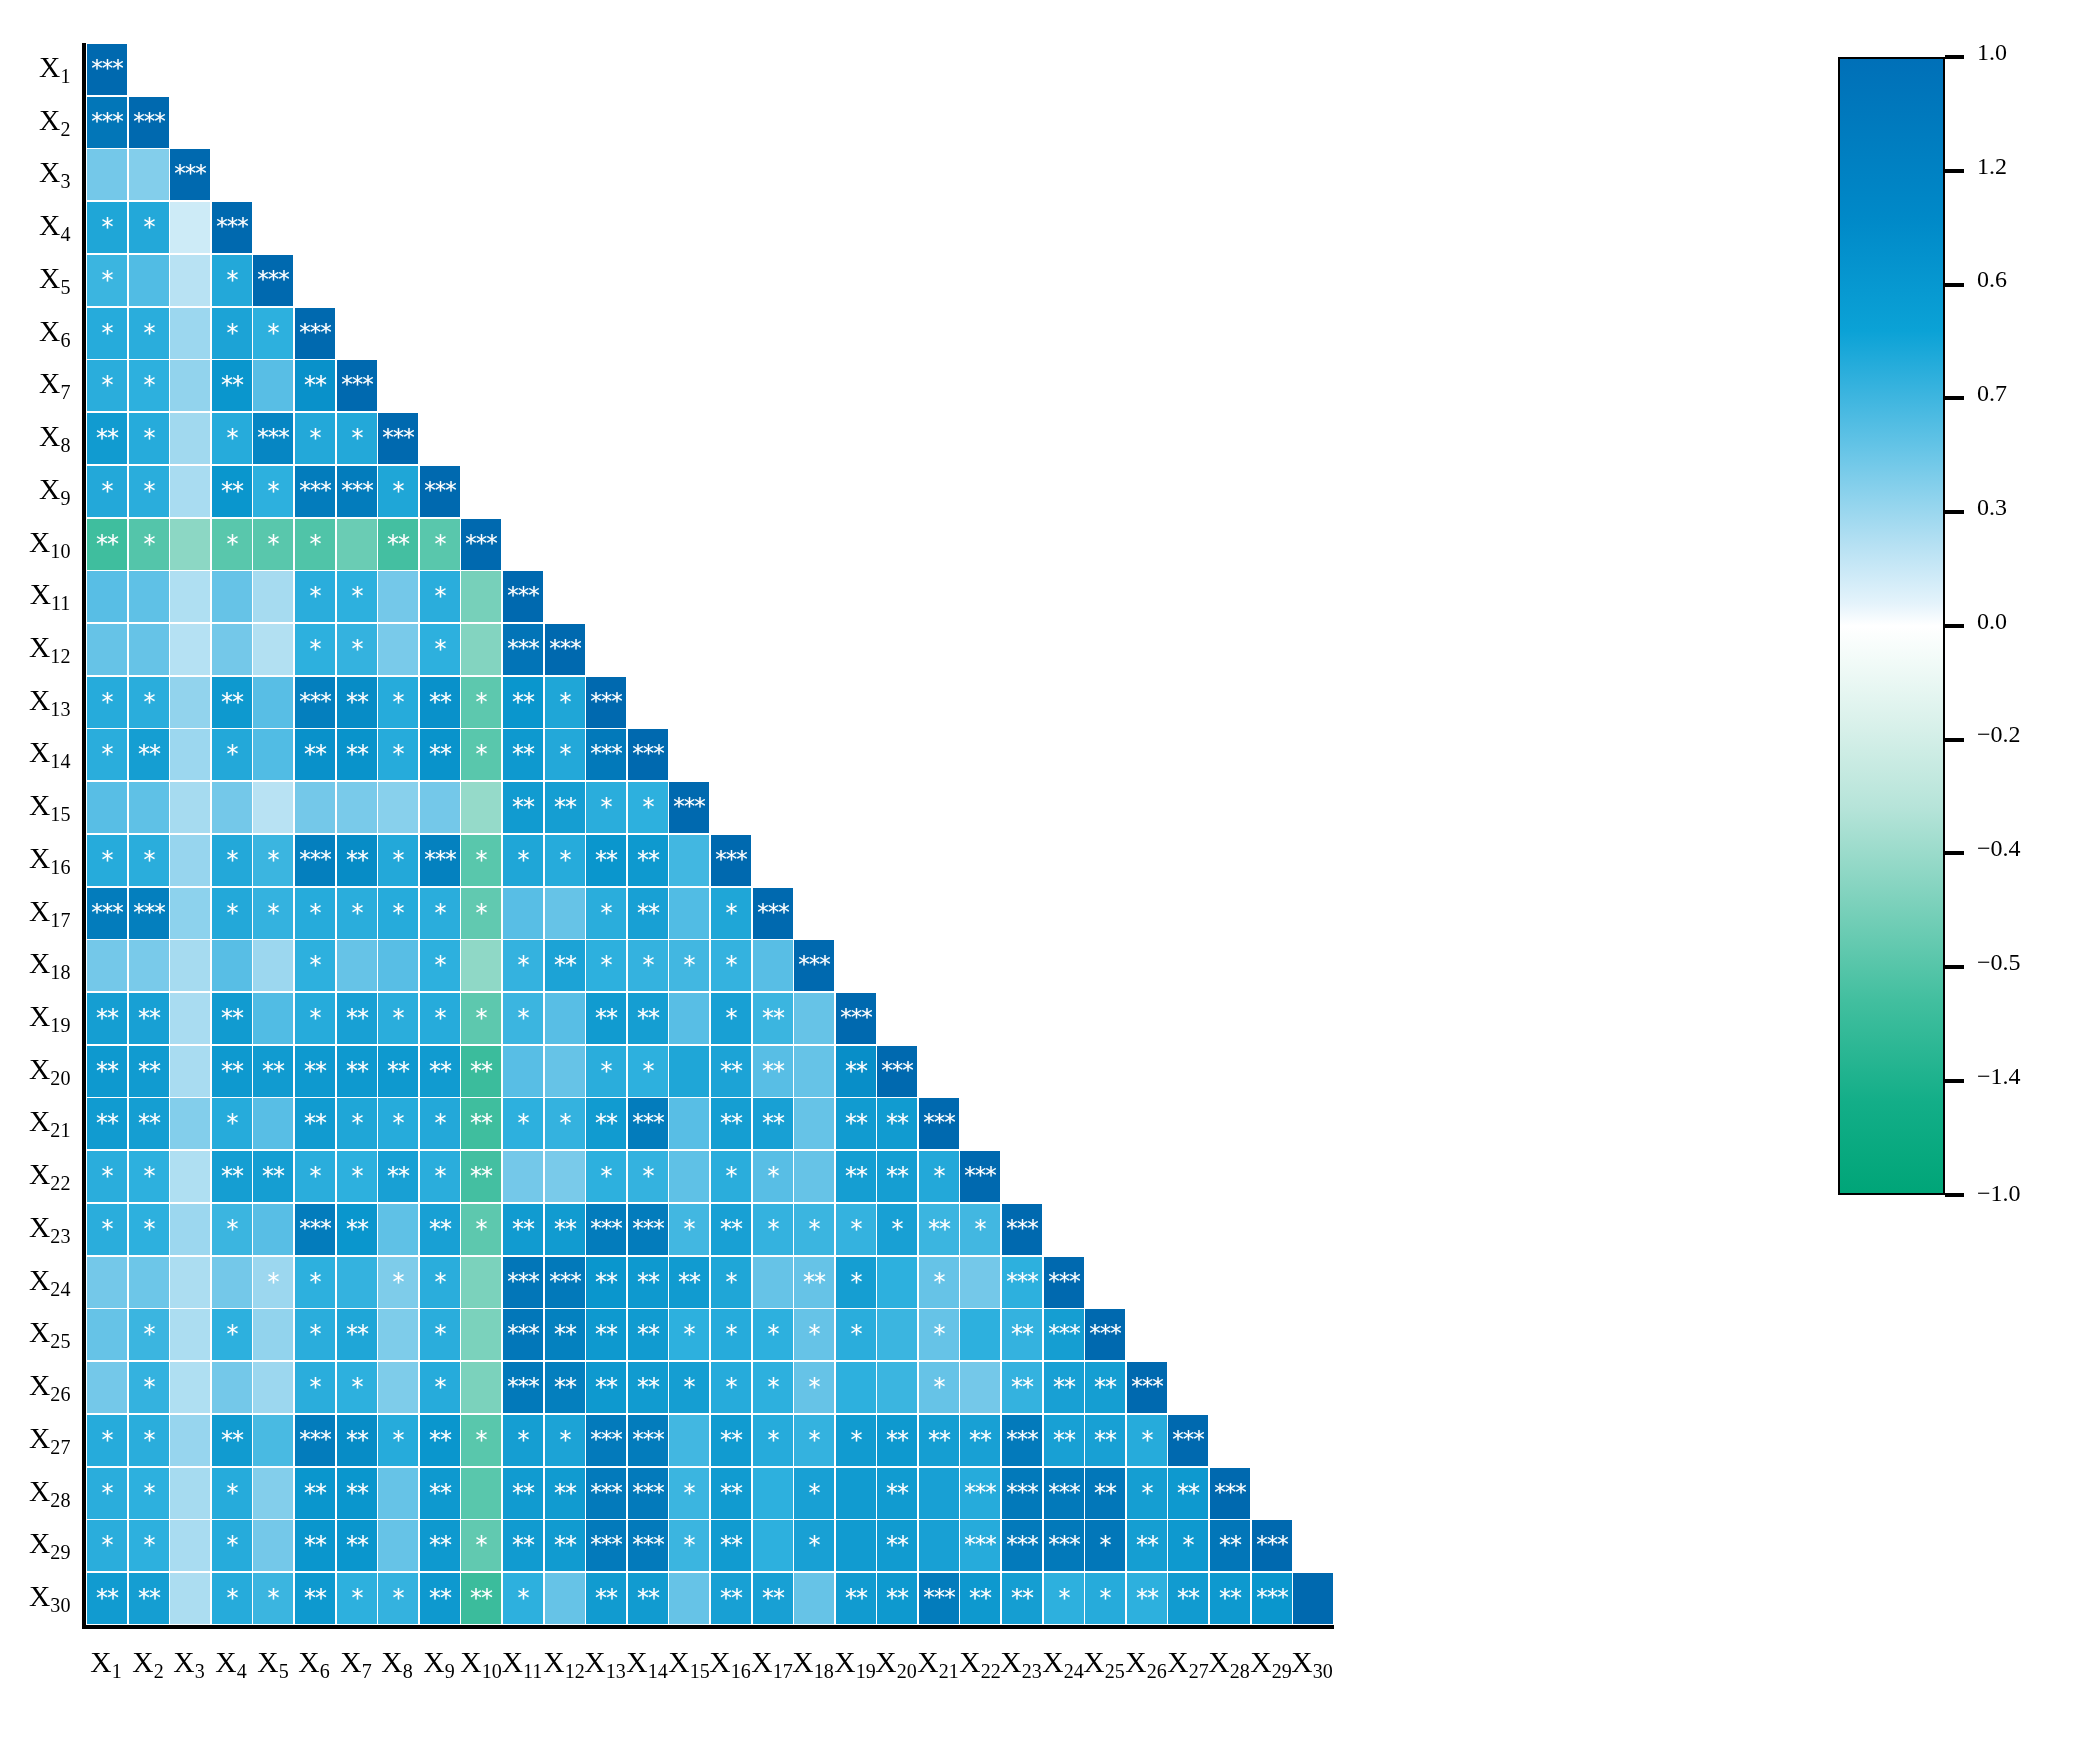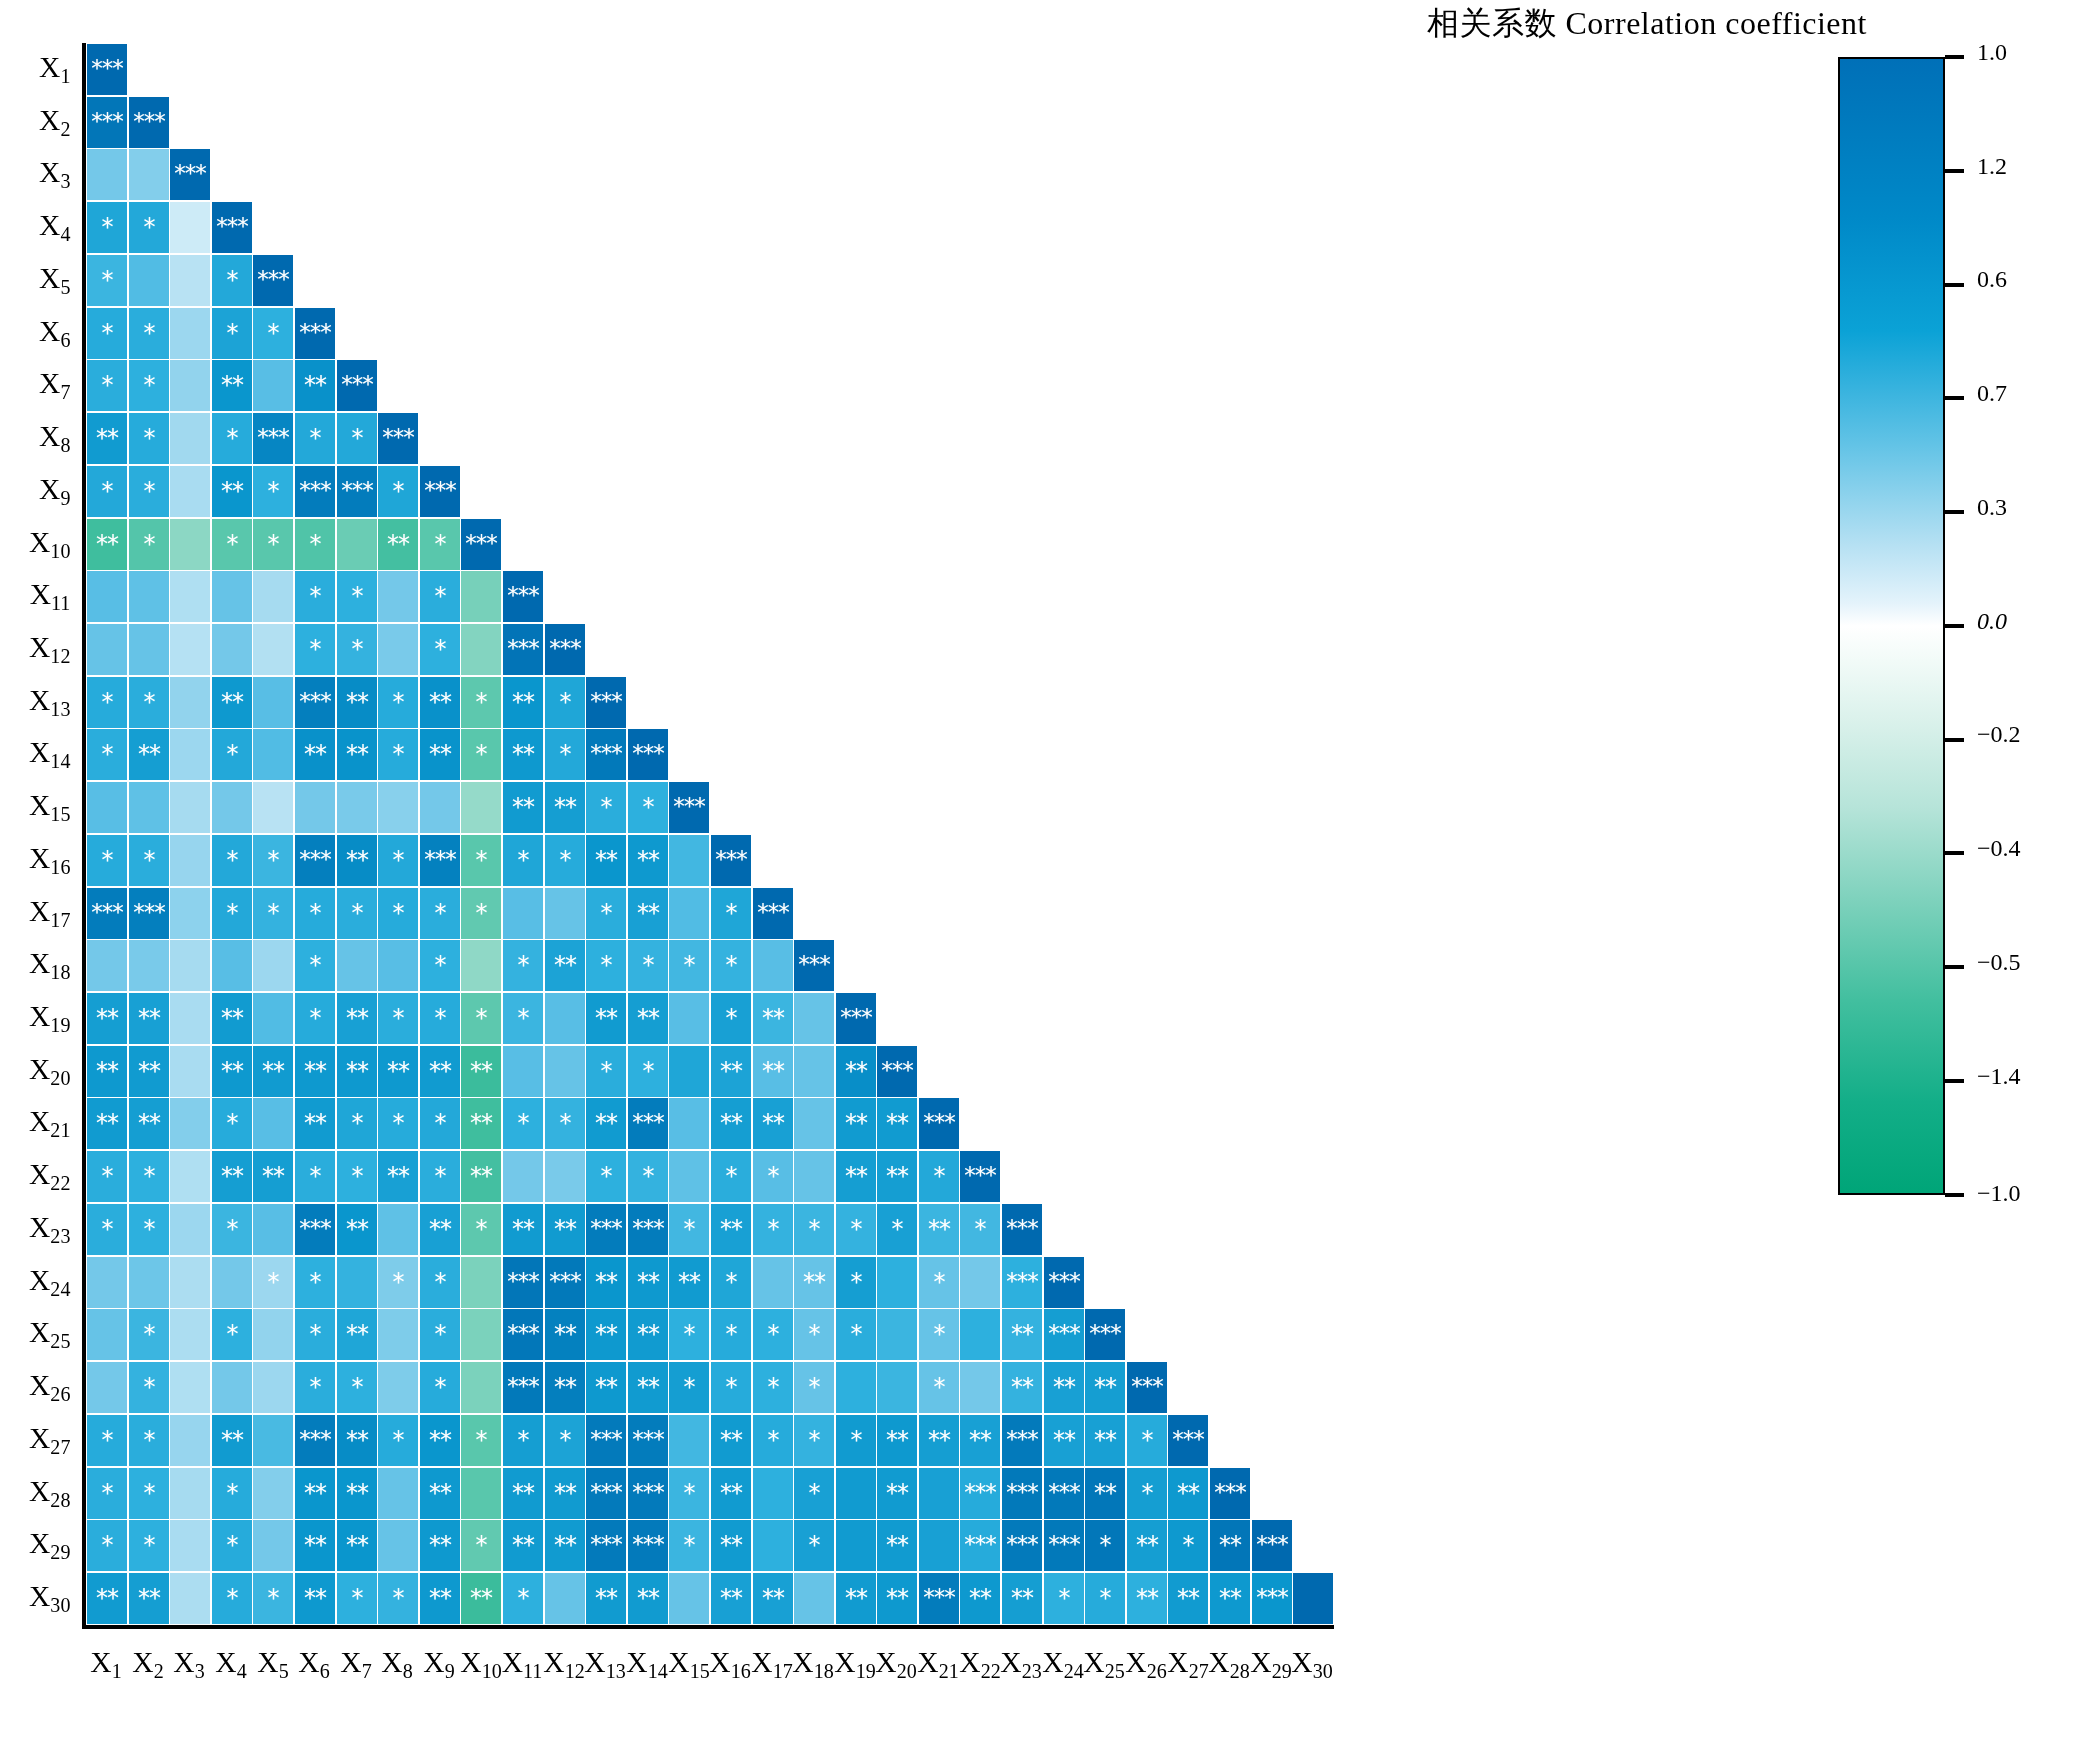--- a/index.html
+++ b/index.html
@@ -141,21 +141,20 @@
     color: #000;
     white-space: nowrap;
     line-height: 1;
   }
 </style>
 </head>
 <body>
 
 <div id="root">
 
-  <div id="cbar-title">相关系数 Correlation coefficient</div>
 
   <div id="axis-left-spine"></div>
   <div id="axis-bottom-spine"></div>
 
   <div id="matrix-area">
       <div class="cell" style="left: 0px; top: 0px; width: 42px; height: 53px; background: rgb(0, 105, 175);">
         <span style="font-size: 23px;">***</span>
       </div>
       <div class="cell" style="left: 0px; top: 53px; width: 42px; height: 53px; background: rgb(2, 118, 184);">
         <span style="font-size: 23px;">***</span>
@@ -1375,21 +1374,21 @@
       <div class="clab" style="top: -17px;">1.0</div>
       <div class="ctick" style="top: 112px;"></div>
       <div class="clab" style="top: 97px;">1.2</div>
       <div class="ctick" style="top: 226px;"></div>
       <div class="clab" style="top: 210px;">0.6</div>
       <div class="ctick" style="top: 339px;"></div>
       <div class="clab" style="top: 324px;">0.7</div>
       <div class="ctick" style="top: 453px;"></div>
       <div class="clab" style="top: 438px;">0.3</div>
       <div class="ctick" style="top: 567px;"></div>
-      <div class="clab" style="top: 552px; font-style: italic;">0.0</div>
+      <div class="clab" style="top: 552px;">0.0</div>
       <div class="ctick" style="top: 681px;"></div>
       <div class="clab" style="top: 665px;">−0.2</div>
       <div class="ctick" style="top: 794px;"></div>
       <div class="clab" style="top: 779px;">−0.4</div>
       <div class="ctick" style="top: 908px;"></div>
       <div class="clab" style="top: 893px;">−0.5</div>
       <div class="ctick" style="top: 1022px;"></div>
       <div class="clab" style="top: 1007px;">−1.4</div>
       <div class="ctick" style="top: 1136px;"></div>
       <div class="clab" style="top: 1124px;">−1.0</div>

